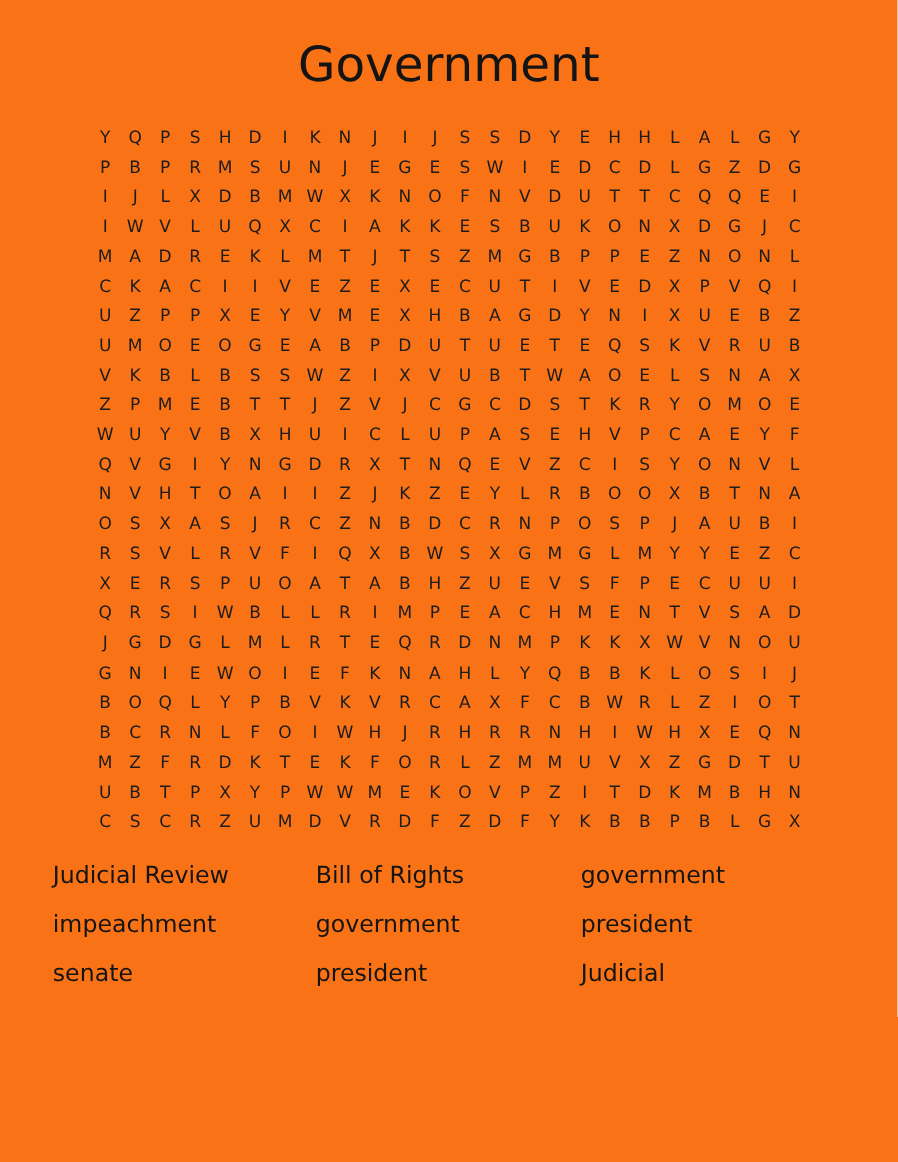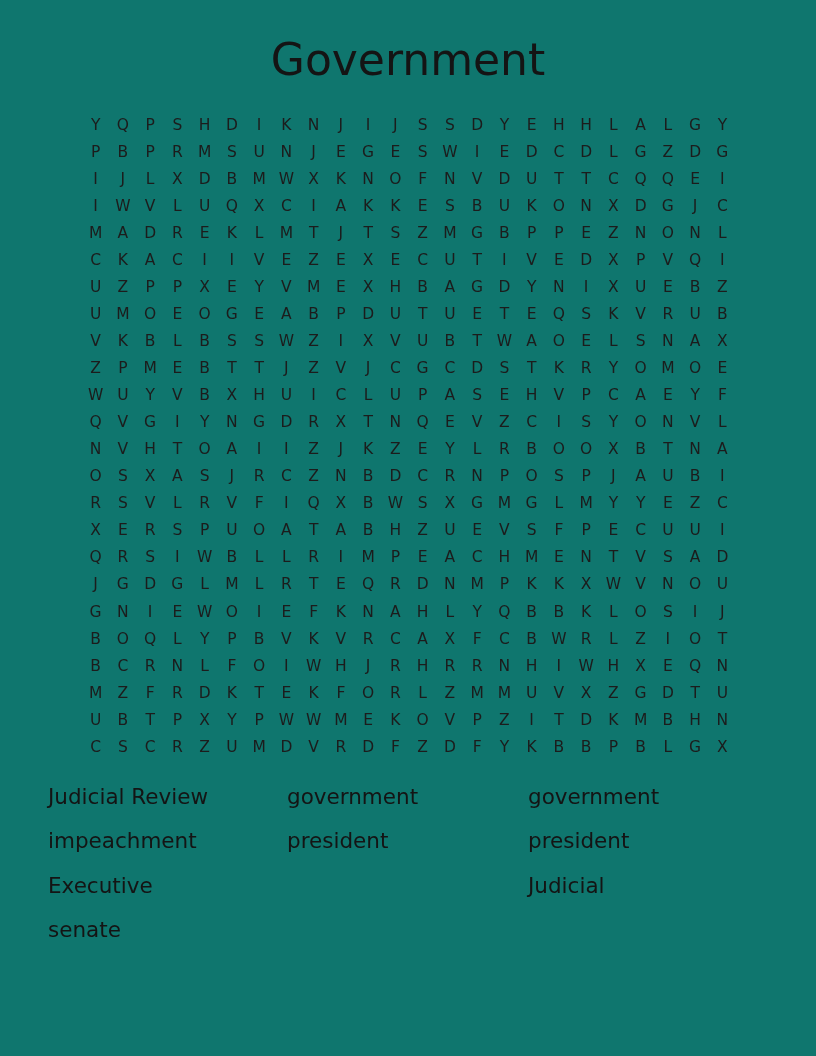--- a/index.html
+++ b/index.html
@@ -4,21 +4,21 @@
 <style>
   html, body {
     margin: 0;
     padding: 0;
     background: #ffffff;
   }
   .page {
     position: relative;
     width: 816px;
     height: 1056px;
-    background: #0f766e;
+    background: #f97316;
     overflow: hidden;
     font-family: "DejaVu Sans", "Liberation Sans", sans-serif;
   }
   .title {
     position: absolute;
     top: 34px;
     left: 0;
     width: 100%;
     margin: 0;
     text-align: center;
@@ -650,24 +650,24 @@
       <span class="grid-cell">P</span>
       <span class="grid-cell">B</span>
       <span class="grid-cell">L</span>
       <span class="grid-cell">G</span>
       <span class="grid-cell">X</span>
     </div>
   <div class="word-list" id="word-list">
       <div class="word-col word-col-0">
         <div class="word-item">Judicial Review</div>
         <div class="word-item">impeachment</div>
-        <div class="word-item">Executive</div>
         <div class="word-item">senate</div>
       </div>
       <div class="word-col word-col-1">
+        <div class="word-item">Bill of Rights</div>
         <div class="word-item">government</div>
         <div class="word-item">president</div>
       </div>
       <div class="word-col word-col-2">
         <div class="word-item">government</div>
         <div class="word-item">president</div>
         <div class="word-item">Judicial</div>
       </div>
     </div>
 </div>

